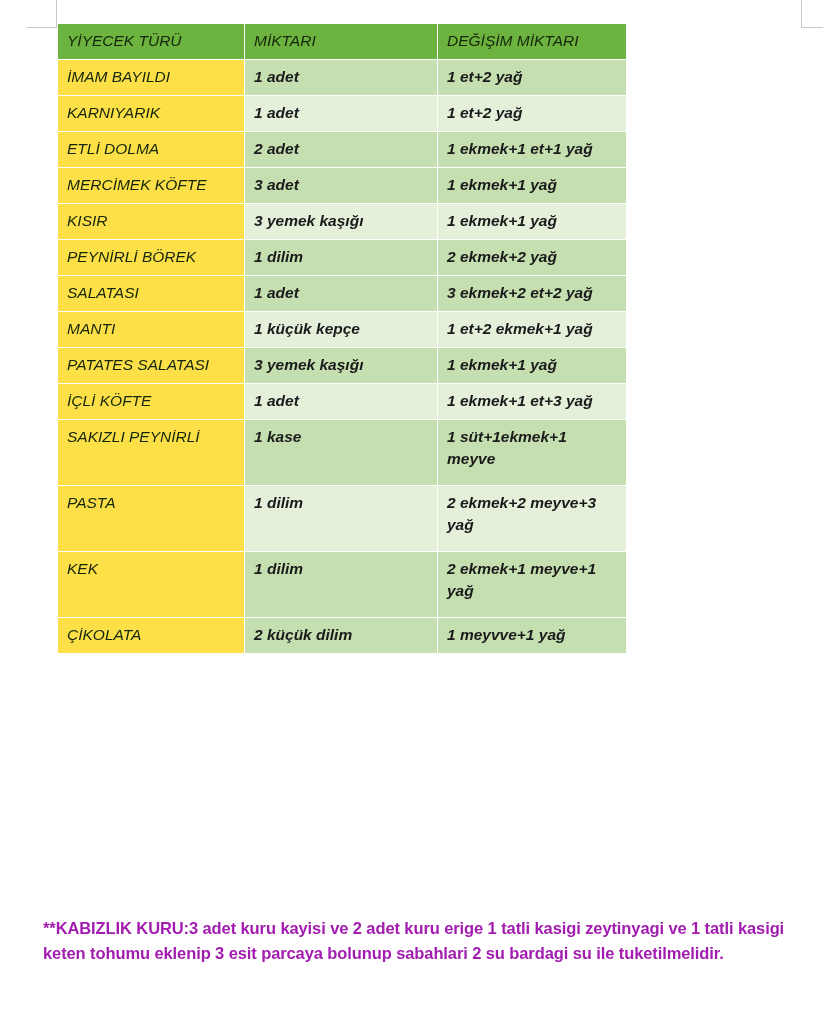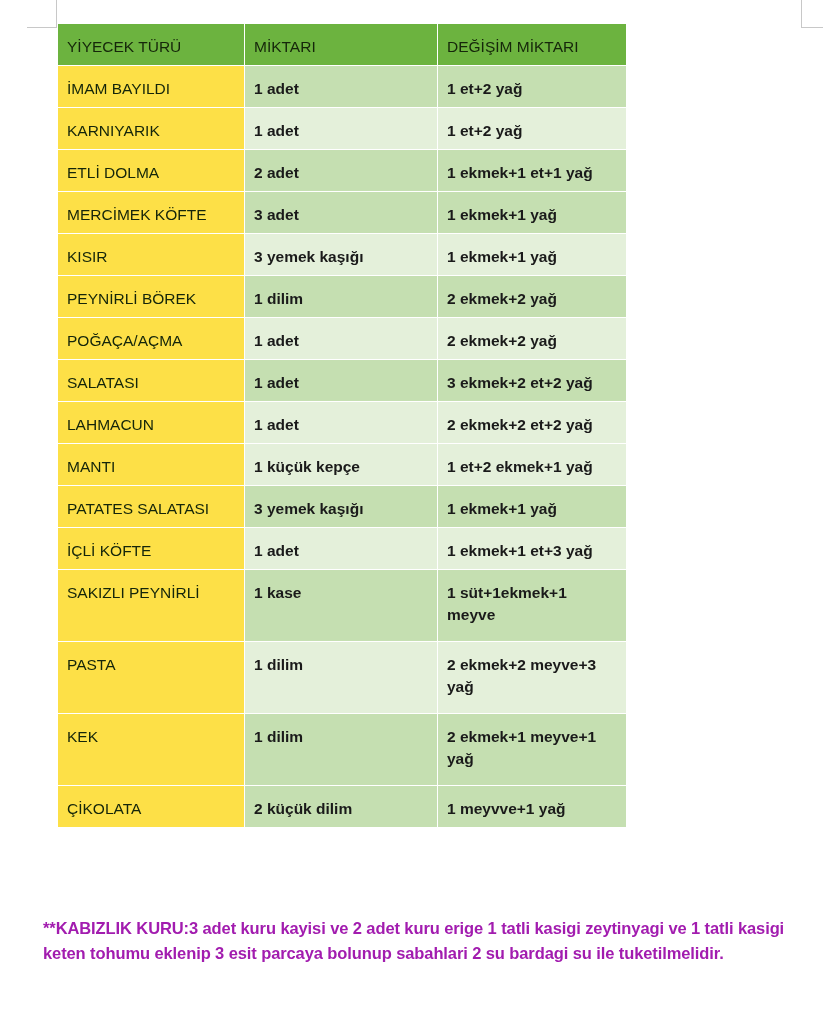--- a/index.html
+++ b/index.html
@@ -47,26 +47,27 @@
     width: 566px;
     table-layout: fixed;
     background: #ffffff;
   }
   table.exchange-table col.c1 { width: 186px; }
   table.exchange-table col.c2 { width: 192px; }
   table.exchange-table col.c3 { width: 188px; }
 
   table.exchange-table th,
   table.exchange-table td {
-    padding: 12px 9px 7px 9px;
+    padding: 6px 9px 7px 9px;
     vertical-align: top;
     font-size: 15.5px;
     line-height: 1.42;
     color: #1a1a1a;
     text-align: left;
+    font-style: italic;
   }
 
   
   table.exchange-table thead th {
     background: #6cb33f;
     font-weight: normal;
     font-size: 15.5px;
     color: #15260a;
     height: 22px;
   }
@@ -152,34 +153,24 @@
         <tr class="band-light">
           <td class="col-name">KISIR</td>
           <td class="col-val">3 yemek kaşığı</td>
           <td class="col-val">1 ekmek+1 yağ</td>
         </tr>
         <tr class="band-dark">
           <td class="col-name">PEYNİRLİ BÖREK</td>
           <td class="col-val">1 dilim</td>
           <td class="col-val">2 ekmek+2 yağ</td>
         </tr>
-        <tr class="band-light">
-          <td class="col-name">POĞAÇA/AÇMA</td>
-          <td class="col-val">1 adet</td>
-          <td class="col-val">2 ekmek+2 yağ</td>
-        </tr>
         <tr class="band-dark">
           <td class="col-name">SALATASI</td>
           <td class="col-val">1 adet</td>
           <td class="col-val">3 ekmek+2 et+2 yağ</td>
-        </tr>
-        <tr class="band-light">
-          <td class="col-name">LAHMACUN</td>
-          <td class="col-val">1 adet</td>
-          <td class="col-val">2 ekmek+2 et+2 yağ</td>
         </tr>
         <tr class="band-light">
           <td class="col-name">MANTI</td>
           <td class="col-val">1 küçük kepçe</td>
           <td class="col-val">1 et+2 ekmek+1 yağ</td>
         </tr>
         <tr class="band-dark">
           <td class="col-name">PATATES SALATASI</td>
           <td class="col-val">3 yemek kaşığı</td>
           <td class="col-val">1 ekmek+1 yağ</td>

